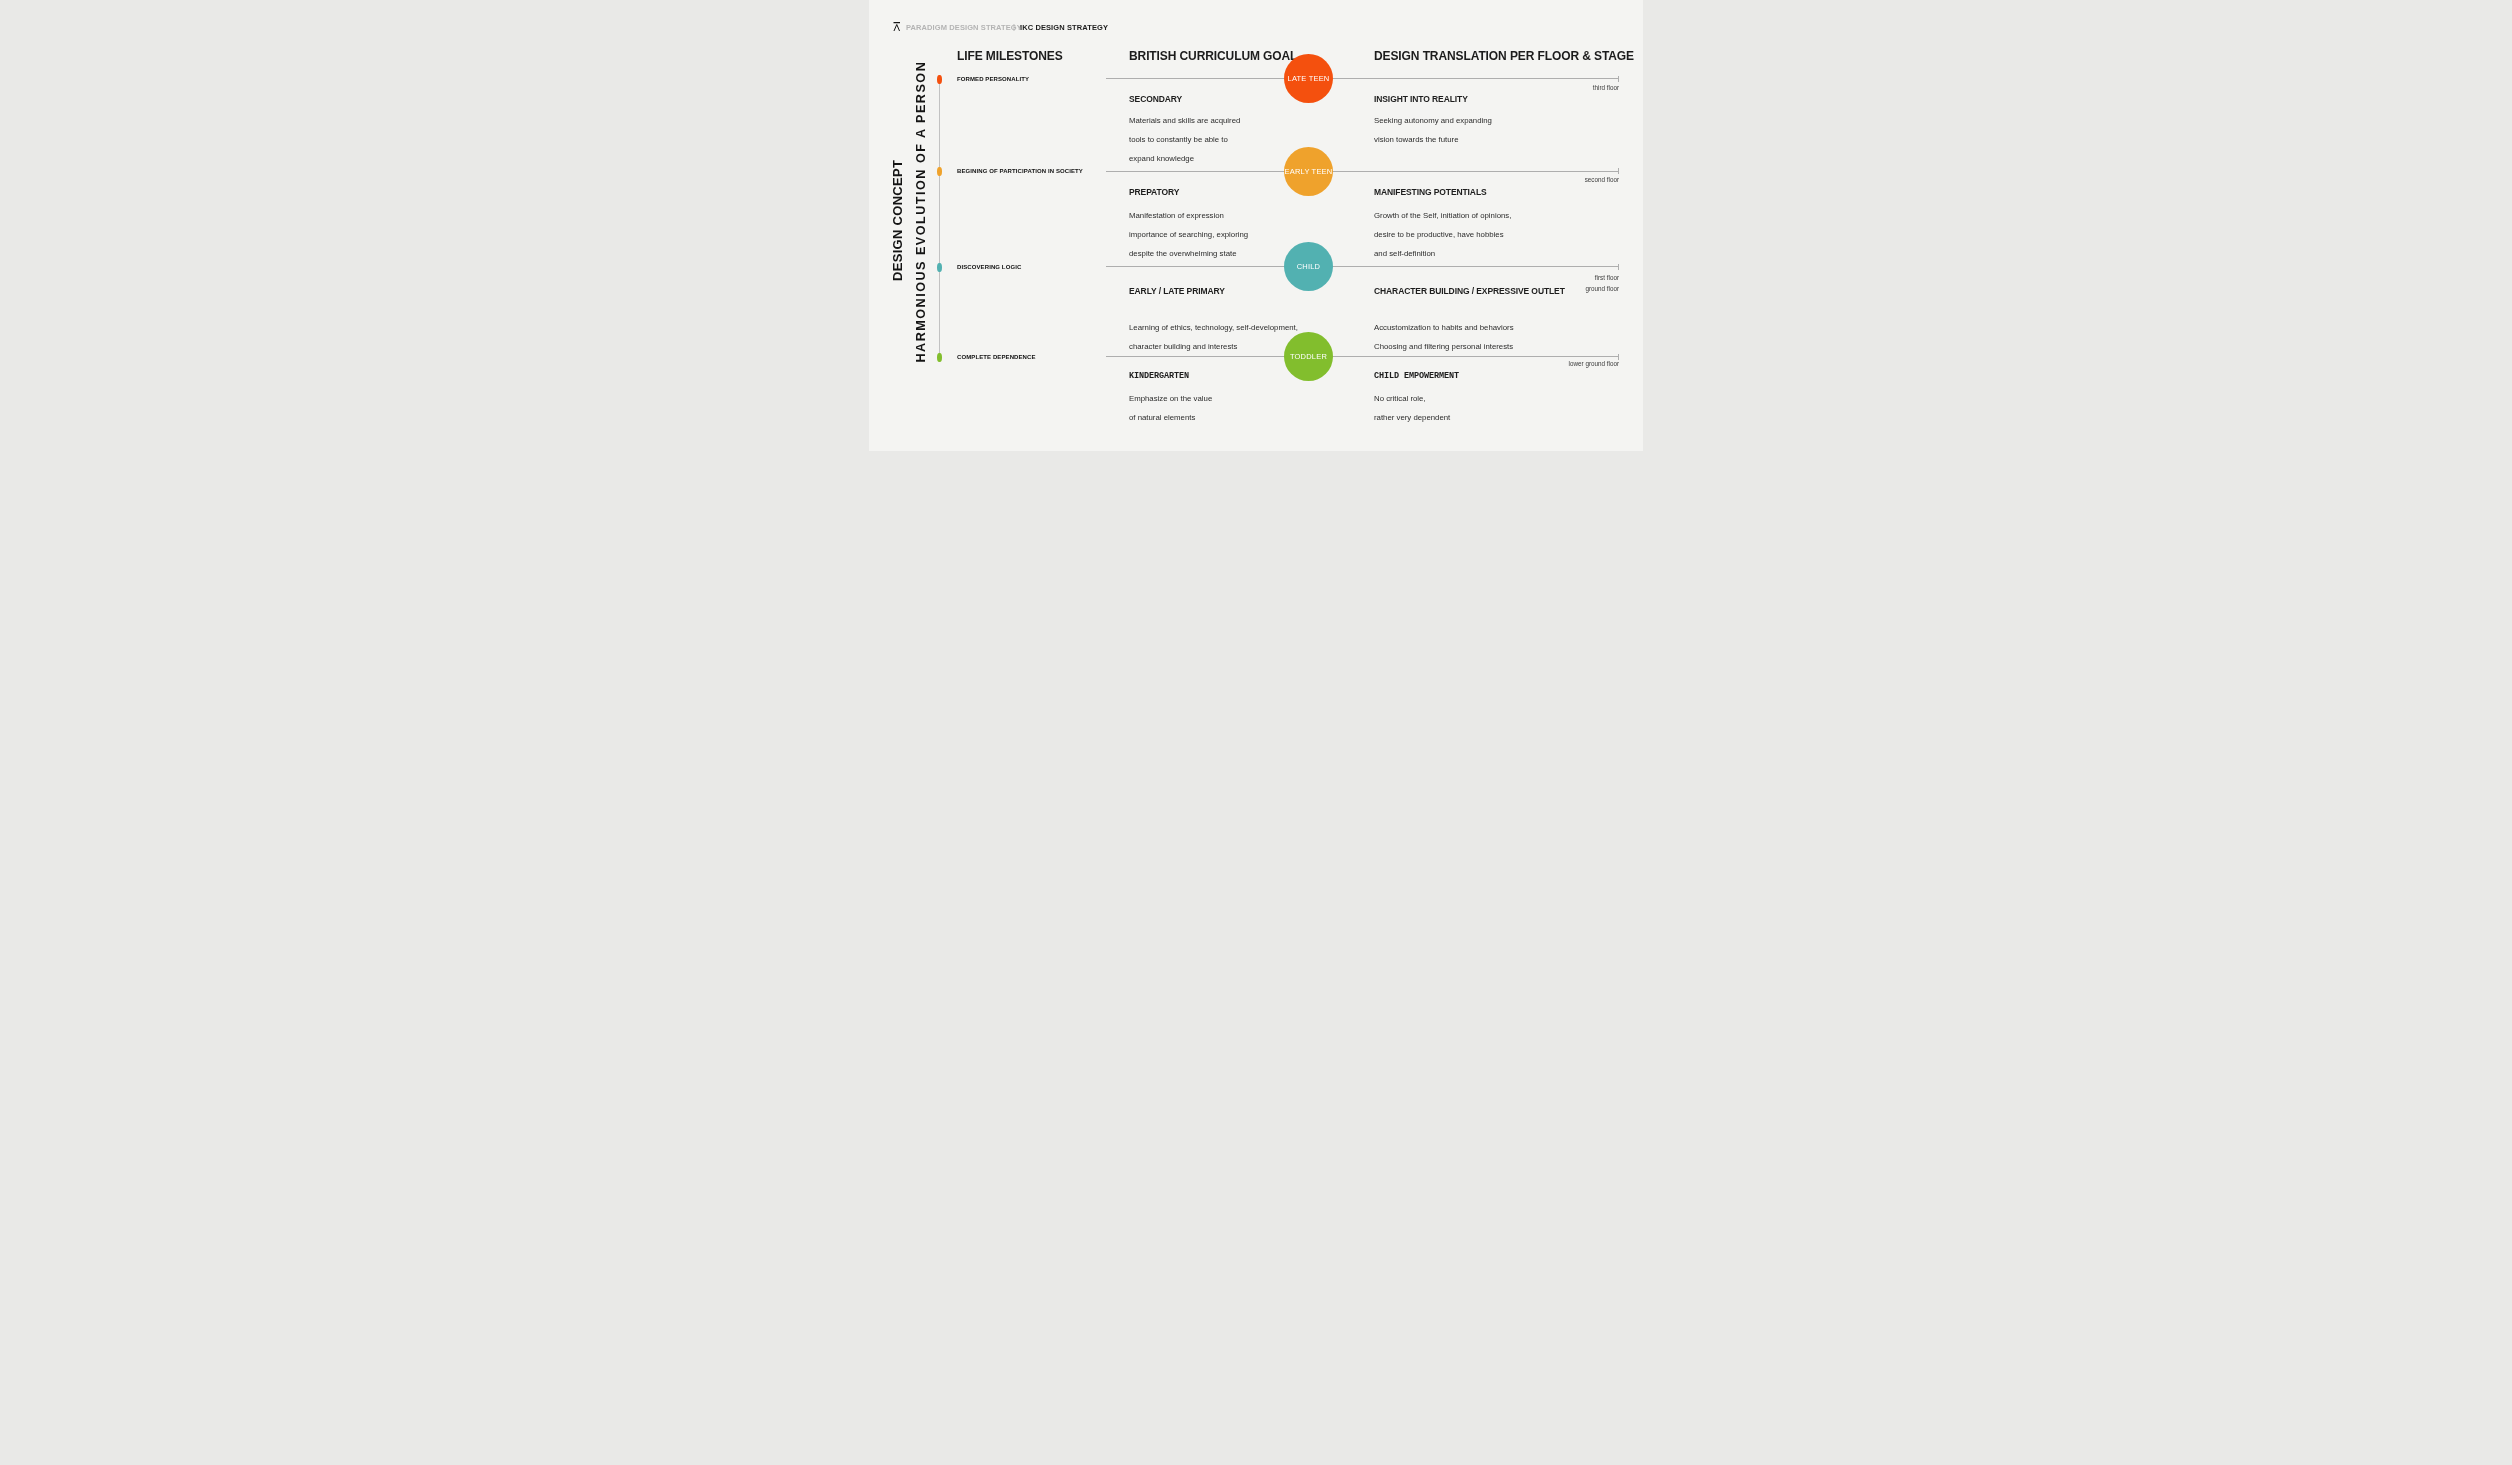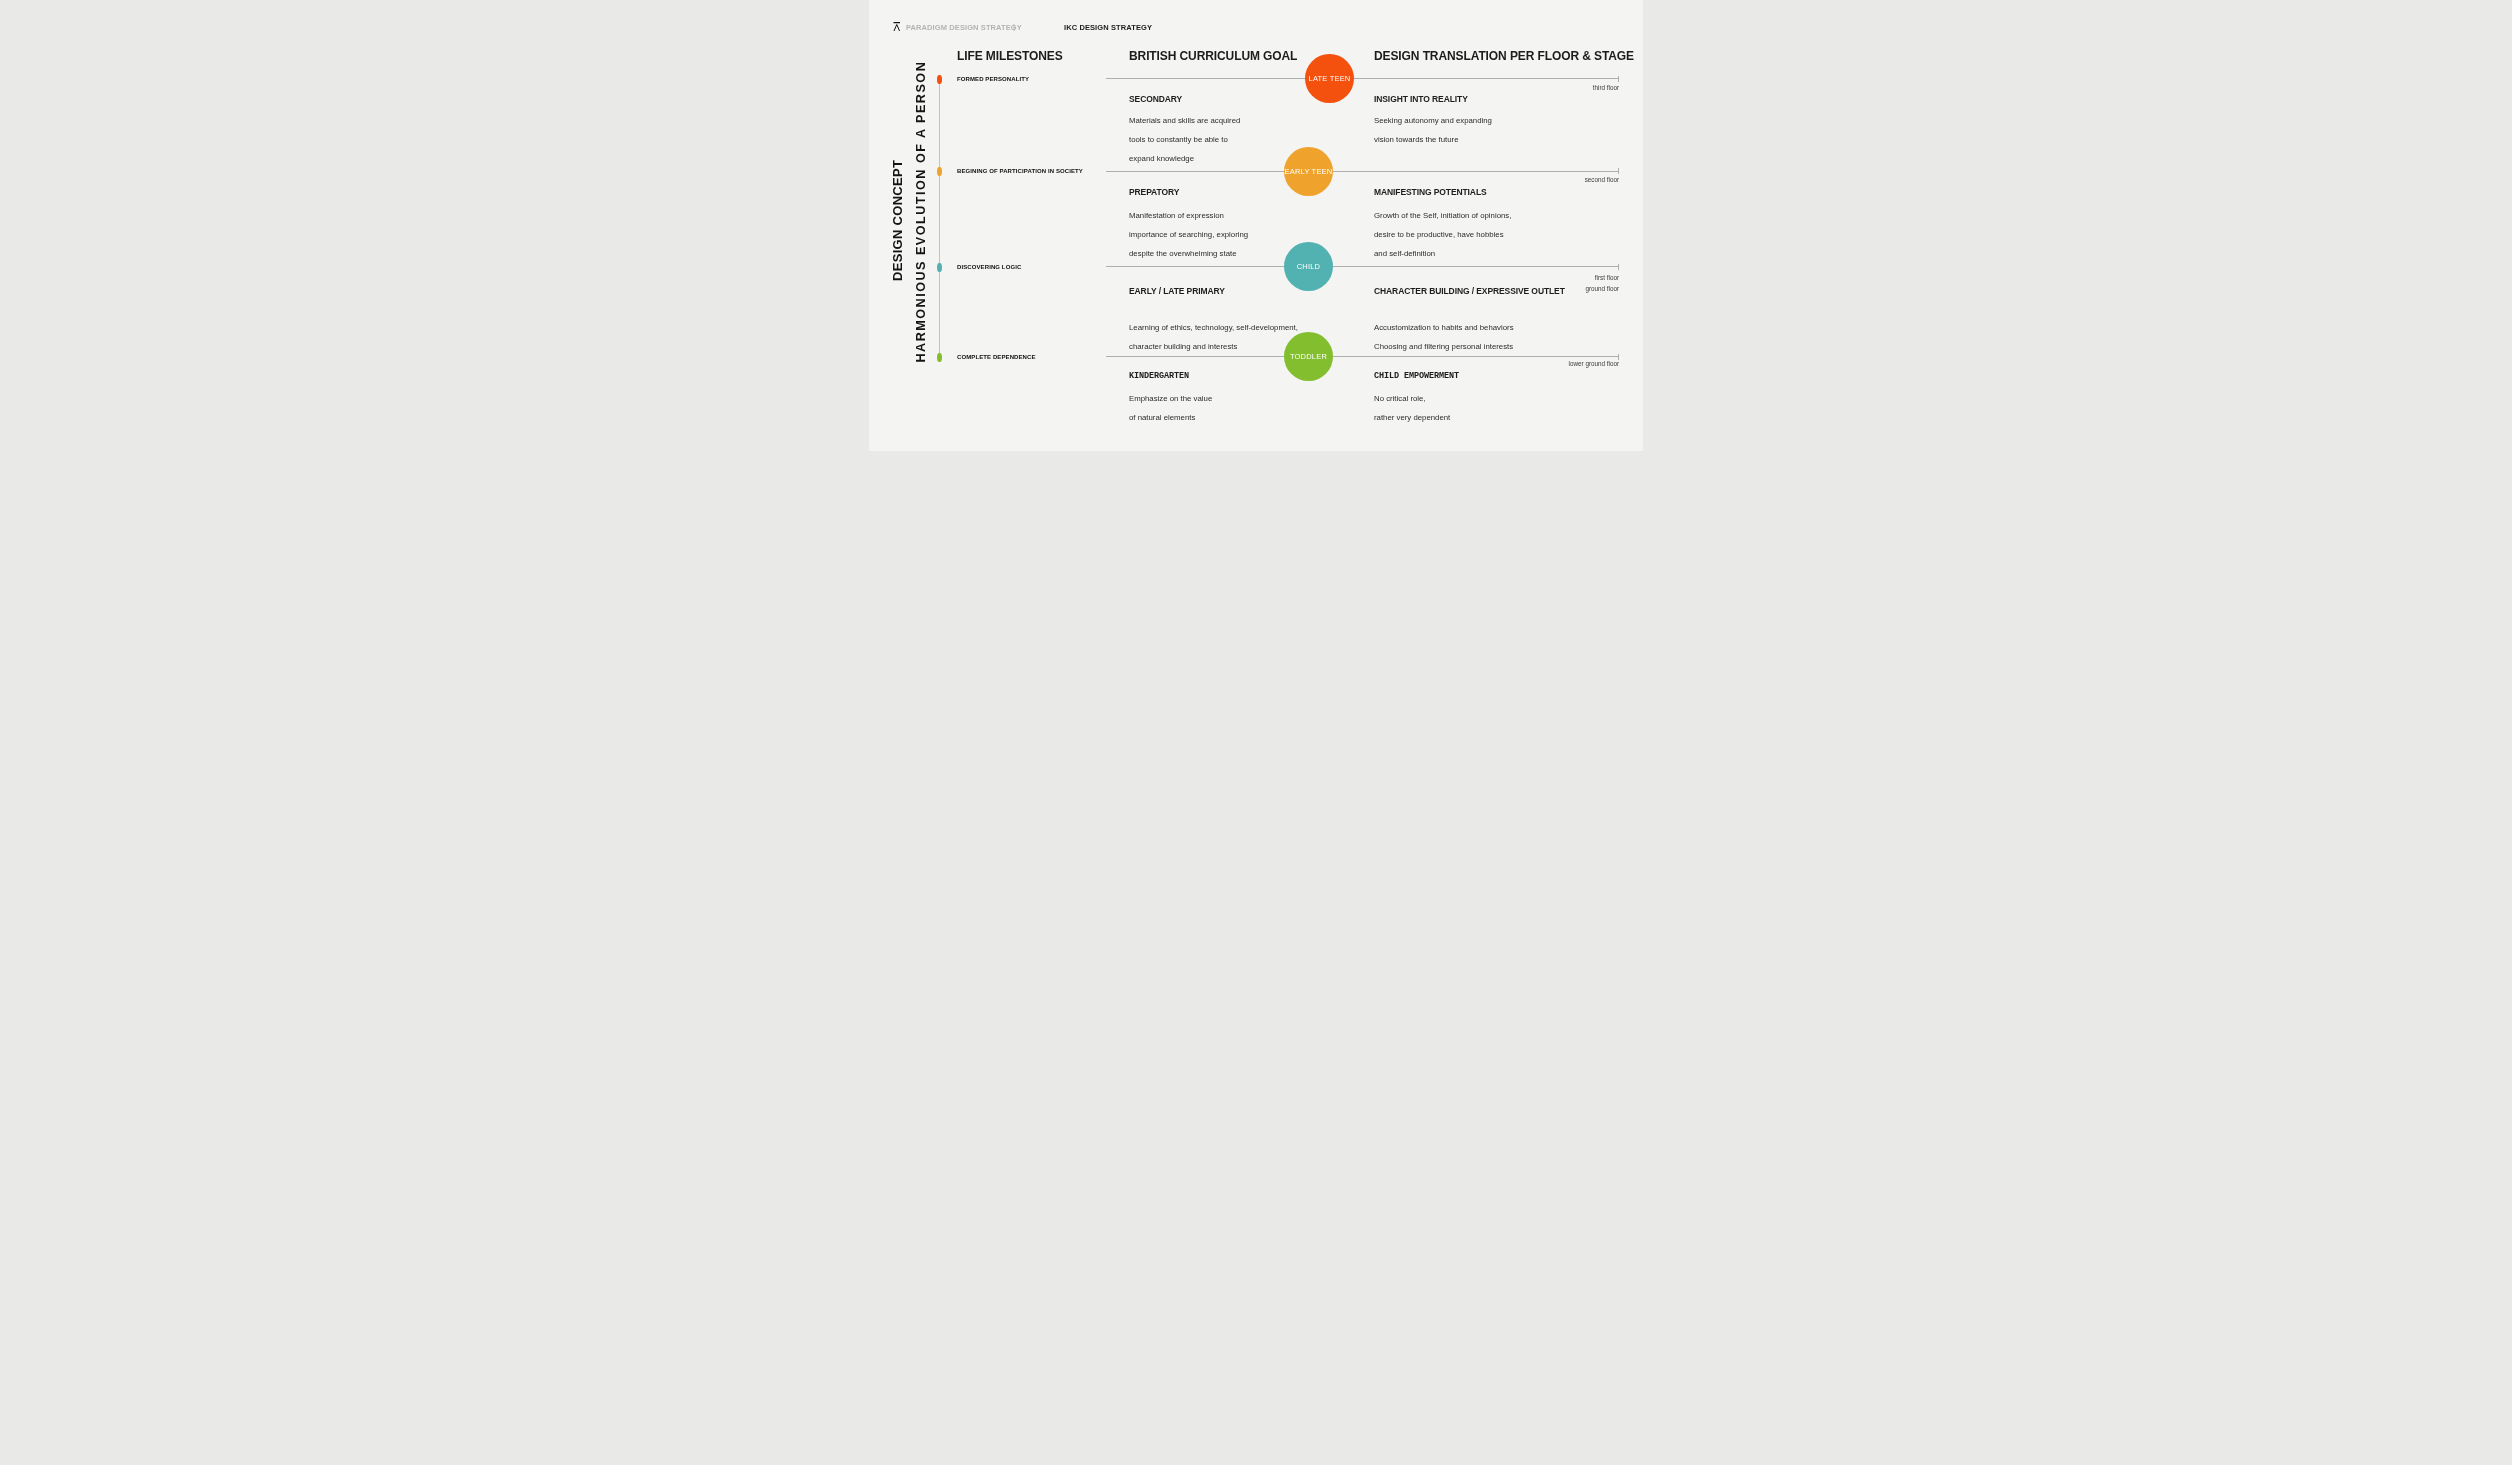--- a/index.html
+++ b/index.html
@@ -12,21 +12,21 @@
     width:774px;height:451px;
     background:#F4F4F2;
     overflow:hidden;
     margin:0 auto;
   }
   
   .logo{position:absolute;left:23.6px;top:21.6px;width:7.5px;height:9.5px;}
   .brand{position:absolute;top:23px;font-size:7.5px;letter-spacing:0.1px;white-space:nowrap;font-weight:bold;}
   .brand-secondary{left:37px;color:#b4b4b4;}
   .brand-sep{left:144px;color:#b9b9b9;top:22.6px;font-size:7px;}
-  .brand-primary{left:151px;color:#1c1c1c;margin-left:44px;}
+  .brand-primary{left:151px;color:#1c1c1c;}
   
   .col-head{position:absolute;top:49px;font-size:12px;font-weight:bold;color:#1c1c1c;letter-spacing:-0.1px;white-space:nowrap;}
   .col-head.c1{left:88px;}
   .col-head.c2{left:260px;}
   .col-head.c3{left:505px;}
   
   .vert{position:absolute;white-space:nowrap;font-weight:bold;color:#141414;transform:rotate(-90deg);text-align:center;}
   .vert-title{font-size:13px;width:111px;left:-27px;top:218px;letter-spacing:0.3px;}
   .vert-subtitle{font-size:12.6px;width:281px;left:-89px;top:215px;letter-spacing:1.5px;}
   
@@ -36,21 +36,21 @@
   .ms-label{position:absolute;left:88px;font-size:6px;font-weight:bold;color:#101010;letter-spacing:0.1px;white-space:nowrap;line-height:8px;}
   .ms-label.r1{top:75px;} .ms-label.r2{top:167px;} .ms-label.r3{top:263px;} .ms-label.r4{top:353px;}
   
   .rline{position:absolute;left:237px;width:512px;height:1px;background:#aeaeae;}
   .rline.r1{top:78px;} .rline.r2{top:171px;} .rline.r3{top:266px;} .rline.r4{top:356px;}
   .rtick{position:absolute;left:749px;width:1px;height:6px;background:#aeaeae;}
   .rtick.r1{top:76px;} .rtick.r2{top:168px;} .rtick.r3{top:264px;} .rtick.r4{top:354px;}
   
   .circle{position:absolute;left:415px;width:49px;height:49px;border-radius:50%;
           display:flex;align-items:center;justify-content:center;}
-  .circle.r1{top:54px;margin-left:21px;} .circle.r2{top:147px;} .circle.r3{top:242px;} .circle.r4{top:332px;}
+  .circle.r1{top:54px;} .circle.r2{top:147px;} .circle.r3{top:242px;} .circle.r4{top:332px;}
   .circle span{color:#ffffff;font-size:7.5px;letter-spacing:0.2px;white-space:nowrap;}
   
   .h-title{position:absolute;font-size:8.5px;font-weight:bold;color:#1d1d1d;letter-spacing:-0.1px;white-space:nowrap;line-height:10px;}
   .h-body{position:absolute;font-size:7.8px;color:#2c2c2c;line-height:19px;white-space:pre-line;}
   .colL{left:260px;} .colR{left:505px;}
   .t1{top:94px;} .t2{top:187px;text-align:center;} .t3{top:286px;} .t4{top:371px;font-family:Liberation Mono, monospace;}
   .b1{top:111px;} .b2{top:206px;} .b3{top:318px;} .b4{top:389px;}
   
   .floor{position:absolute;right:24px;font-size:6.3px;color:#3b3b3b;line-height:11px;text-align:right;white-space:pre-line;}
   .floor.r1{top:82px;} .floor.r2{top:174px;} .floor.r3{top:272px;} .floor.r4{top:358px;}

